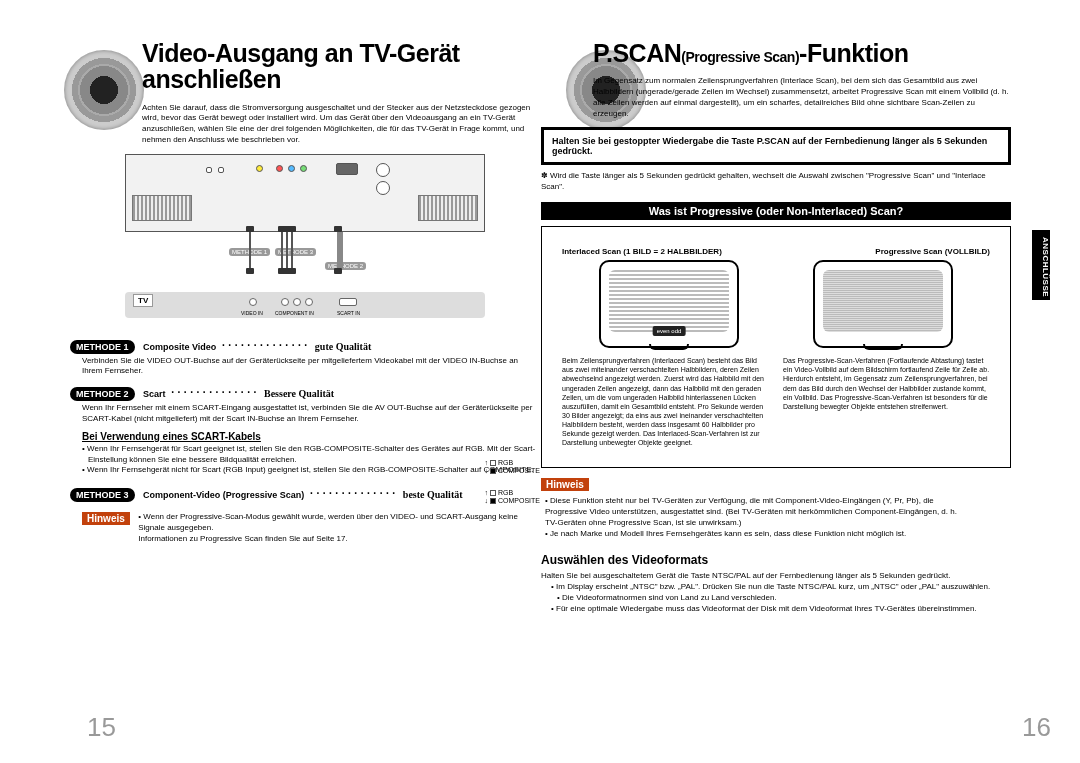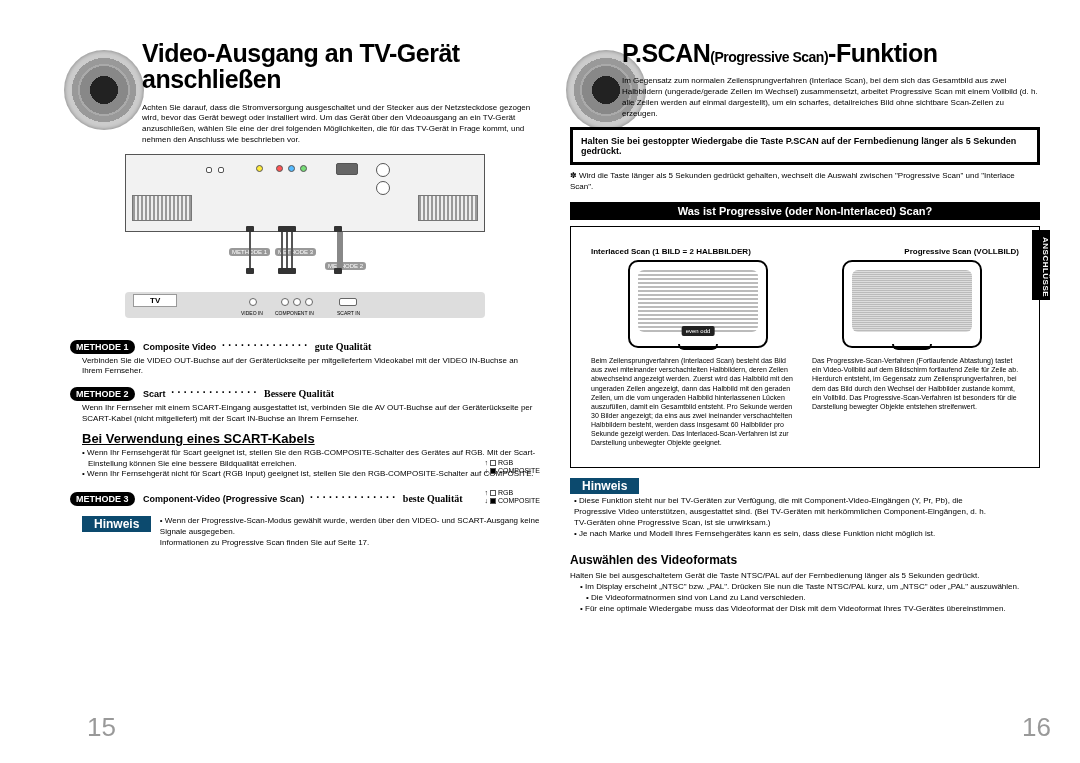--- a/index.html
+++ b/index.html
@@ -1,52 +1,52 @@
 <!DOCTYPE html>
 <html><head>
 <meta charset="utf-8">
 <style>
   * { box-sizing: border-box; margin: 0; padding: 0; }
   body { font-family: Arial, Helvetica, sans-serif; background: #fff; width: 1080px; height: 763px; position: relative; color: #000; }
   .page { position: absolute; top: 40px; width: 470px; }
   .page.left { left: 70px; }
-  .page.right { left: 570px; }
+  .page.right { left: 541px; }
   .speaker { position: absolute; width: 80px; height: 80px; top: 50px; border-radius: 50%; background: radial-gradient(circle at 50% 50%, #222 0 14px, #888 14px 24px, #aaa 24px 26px, #999 26px 32px, #ccc 32px 40px, #bbb 40px 42px); box-shadow: inset 0 0 4px rgba(0,0,0,.4); }
   .speaker.s1 { left: 64px; }
   .speaker.s2 { left: 566px; }
   h1 { font-size: 25px; font-weight: bold; letter-spacing: -0.5px; margin-left: 72px; line-height: 1.05; }
   .intro { font-size: 8px; line-height: 1.35; margin: 10px 0 8px 72px; }
   .methodlabel { display: inline-block; background: #000; color: #fff; font-size: 9px; font-weight: bold; padding: 2px 6px; border-radius: 8px; margin-right: 4px; }
   .mtitle { font-size: 9px; font-weight: bold; }
   .qual { font-family: 'Times New Roman', serif; font-weight: bold; font-size: 10px; }
   .dots { letter-spacing: 1px; }
   .body { font-size: 8px; line-height: 1.35; margin: 2px 0 6px 12px; }
-  .sub { font-size: 13px; font-weight: bold; text-decoration: underline; margin: 6px 0 2px 12px; }
+  .sub { font-size: 10px; font-weight: bold; text-decoration: underline; margin: 6px 0 2px 12px; }
   .bullet { font-size: 8px; line-height: 1.35; margin-left: 18px; text-indent: -6px; }
-  .hinweis { display: inline-block; background: #0c4a6e; color: #fff; font-size: 12px; font-weight: bold; padding: 1px 12px; }
+  .hinweis { display: inline-block; background: #c2410c; color: #fff; font-size: 10px; font-weight: bold; padding: 1px 5px; }
   .noteblk { margin-top: 10px; margin-left: 12px; }
   .noteblk .hinweis { vertical-align: top; }
   .notetxt { display: inline-block; font-size: 8px; line-height: 1.35; width: 380px; margin-left: 4px; vertical-align: top; }
   .pagenum { position: absolute; bottom: 20px; font-size: 26px; font-weight: 300; color: #999; }
   .pagenum.p15 { left: 87px; }
   .pagenum.p16 { left: 1022px; }
   .sidetab { position: absolute; right: 30px; top: 230px; width: 18px; height: 70px; background: #000; color: #fff; font-size: 8px; font-weight: bold; writing-mode: vertical-rl; text-align: center; padding-top: 4px; letter-spacing: .5px; }
   
   .diagram { margin: 0 auto 12px; width: 380px; height: 170px; position: relative; font-size: 6px; }
   .rear { width: 360px; height: 78px; border: 1px solid #555; margin: 0 auto; background: #f2f2f2; position: relative; }
   .rear .speak { position: absolute; width: 60px; height: 26px; border: 1px solid #777; top: 40px; background: repeating-linear-gradient(90deg,#999,#999 2px,#eee 2px,#eee 4px); }
   .rear .speak.l { left: 6px; } .rear .speak.r { right: 6px; }
   .rear .btn { position: absolute; width: 6px; height: 6px; border: 1px solid #555; border-radius: 2px; background:#fff; }
   .rear .jack { position:absolute; width:7px; height:7px; border-radius:50%; border:1px solid #555; }
   .cablegrp { position:absolute; top:78px; text-align:center; }
   .cable { display:inline-block; width:2px; height:36px; background:#555; position:relative; }
   .cable::before,.cable::after{content:"";position:absolute;left:-3px;width:8px;height:6px;background:#333;border-radius:1px}
   .cable::before{top:-6px}.cable::after{bottom:-6px}
   .tvbar { position:absolute; top:138px; left:10px; width:360px; height:26px; background:#ddd; border-radius:4px; }
-  .tvbar .lbl { position:absolute; left:8px; top:2px; background:#fff; border:1px solid #999; font-weight:bold; padding:1px 16px; font-size:8px; }
+  .tvbar .lbl { position:absolute; left:8px; top:2px; background:#fff; border:1px solid #999; font-weight:bold; padding:1px 4px; font-size:8px; }
   .tvbar .port{position:absolute; top:6px; width:8px; height:8px; border:1px solid #666; border-radius:50%; background:#fff}
   .mlabel{position:absolute; font-size:6px; background:#999; color:#fff; padding:1px 3px; border-radius:3px}
   
   .r-intro{font-size:8px;line-height:1.35;margin:10px 0 8px 52px}
   .holdbox{border:3px solid #000; padding:6px 8px; font-size:9px; font-weight:bold; margin-bottom:6px}
   .starline{font-size:8px; line-height:1.3}
   .serif{font-family:'Times New Roman',serif}
   .blackbar{background:#000;color:#fff;font-size:11px;font-weight:bold;text-align:center;padding:3px 8px;margin:10px 0 6px}
   .scanbox{border:1px solid #000; padding:20px; position:relative; font-size:7px}
   .scanhdr{display:flex; justify-content:space-between; font-weight:bold; font-size:8px; margin-bottom:4px}

